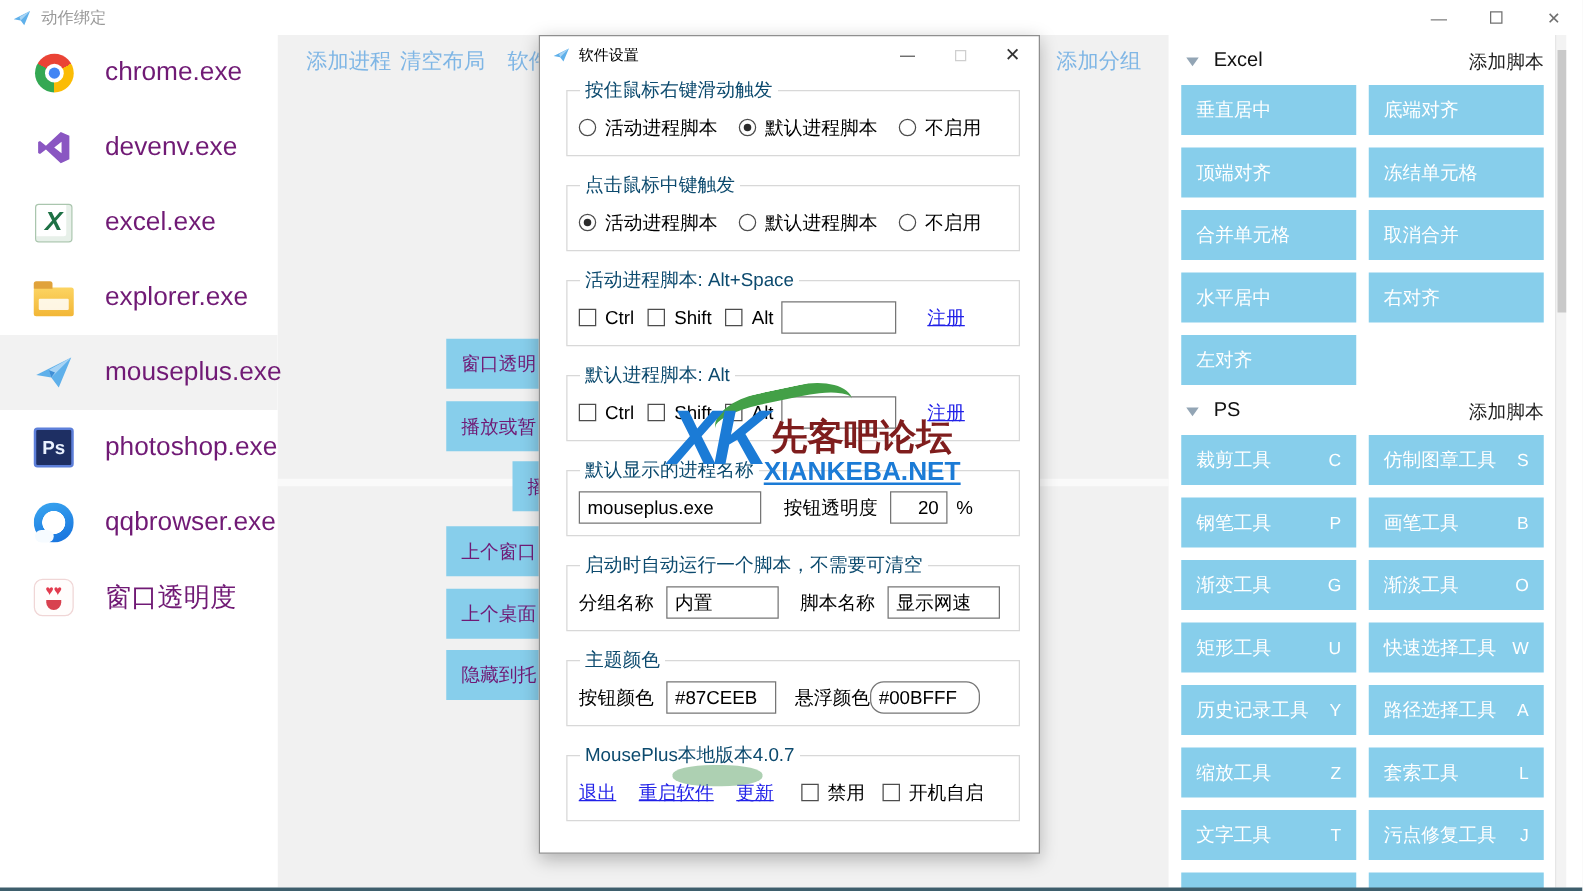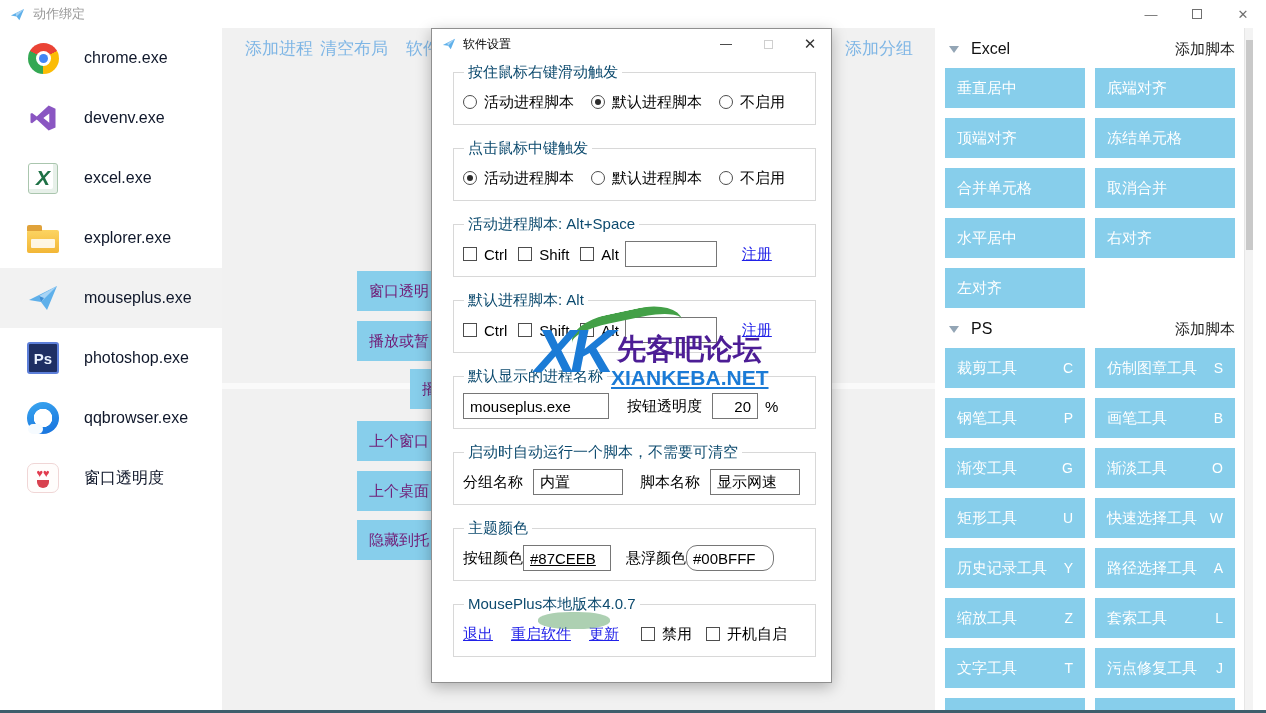--- a/index.html
+++ b/index.html
@@ -12,21 +12,21 @@
   .titlebar .ttl { margin-left:8px; font-size:13px; color:#9a9a9a; }
   .wctrls { position:absolute; right:0; top:0; height:28px; display:flex; }
   .wbtn { width:46px; height:28px; display:flex; align-items:center; justify-content:center; color:#707070; font-size:13px; cursor:default; }
   .wbtn .sq { width:10px; height:10px; border:1px solid #707070; }
   .bottom-edge { position:absolute; left:0; bottom:0; width:1266px; height:3px; background:#3e5e6c; z-index:60; }
 
   
   .sidebar { position:absolute; left:0; top:28px; width:222px; bottom:3px; background:#fff; z-index:2; }
   .side-item { height:60px; display:flex; align-items:center; padding-left:26px; gap:24px; cursor:pointer; }
   .side-item.selected { background:#f2f2f2; }
-  .side-label { font-size:16px; color:#0f172a; }
+  .side-label { font-size:21px; color:#701a75; }
 
   .ic { width:34px; height:34px; display:inline-flex; align-items:center; justify-content:center; position:relative; flex:0 0 auto; }
   .i-chrome { width:31px; height:31px; border-radius:50%; position:relative;
     background:conic-gradient(from 60deg,#fbbc05 0 120deg,#34a853 120deg 240deg,#ea4335 240deg 360deg); }
   .i-chrome::before { content:""; position:absolute; inset:8px; background:#fff; border-radius:50%; }
   .i-chrome::after { content:""; position:absolute; inset:11px; background:#4285f4; border-radius:50%; }
   .i-excel { width:30px; height:31px; background:#fff; border:1px solid #aac6ae; border-radius:3px;
     color:#1e7145; font-weight:bold; font-size:21px; font-style:italic; display:flex; align-items:center; justify-content:center;
     box-shadow:inset -4px -4px 0 #e7f0e9; }
   .i-folder { width:32px; height:23px; background:linear-gradient(#fcd462,#f2b636); border-radius:2px; position:relative; margin-top:7px; }
@@ -81,21 +81,21 @@
   .tin { height:26px; border:1px solid #767676; font-size:15px; padding:0 6px; font-family:"Liberation Sans",sans-serif; background:#fff; color:#000; }
   .hk-in { width:92px; margin-left:6px; }
   .reg { margin-left:25px; color:#2222e8; text-decoration:underline; cursor:pointer; }
   .lnk { color:#2222e8; text-decoration:underline; cursor:pointer; margin-right:18px; }
   .lbl { white-space:nowrap; }
 
   
   .wm { position:absolute; left:533px; top:314px; width:230px; height:100px; z-index:20; pointer-events:none; }
   .wm-swoosh { position:absolute; left:38px; top:-3px; width:112px; height:40px; border-top:9px solid #43a047; border-radius:50% / 70%; transform:rotate(-12deg); }
   .wm-xk { position:absolute; left:2px; top:6px; font-size:62px; font-weight:bold; font-style:italic; color:#1b7bd6; letter-spacing:-6px; line-height:1; }
-  .wm-title { position:absolute; left:84px; top:16px; font-size:29px; font-weight:bold; color:#4c1d95; white-space:nowrap; }
+  .wm-title { position:absolute; left:84px; top:16px; font-size:29px; font-weight:bold; color:#7f1d1d; white-space:nowrap; }
   .wm-url { position:absolute; left:78px; top:52px; font-size:21px; font-weight:bold; color:#1b7bd6; text-decoration:underline; white-space:nowrap;text-align:right; }
   .wm-blob { position:absolute; left:538px; top:612px; width:72px; height:17px; background:rgba(105,170,115,.55); border-radius:45%; z-index:20; pointer-events:none; }
 
   svg { display:block; }
 </style>
 </head>
 <body>
 
 <div class="titlebar">
   <span class="app-ic">
@@ -423,21 +423,21 @@
         <input class="tin" style="width: 90px; margin-left: 10px;" value="内置">
         <span class="lbl" style="margin-left:17px">脚本名称</span>
         <input class="tin" style="width: 90px; margin-left: 10px;" value="显示网速">
       </div>
     </fieldset>
 
     <fieldset>
       <legend>主题颜色</legend>
       <div class="frow">
         <span class="lbl">按钮颜色</span>
-        <input class="tin" style="width: 88px;  text-decoration: underline;" value="#87CEEB">
+        <input class="tin" style="width: 88px; margin-left: 10px;" value="#87CEEB">
         <span class="lbl" style="margin-left:15px">悬浮颜色</span>
         <input class="tin" style="width: 88px;  border-radius: 11px;" value="#00BFFF">
       </div>
     </fieldset>
 
     <fieldset>
       <legend>MousePlus本地版本4.0.7</legend>
       <div class="frow">
         <span class="lnk">退出</span>
         <span class="lnk">重启软件</span>

